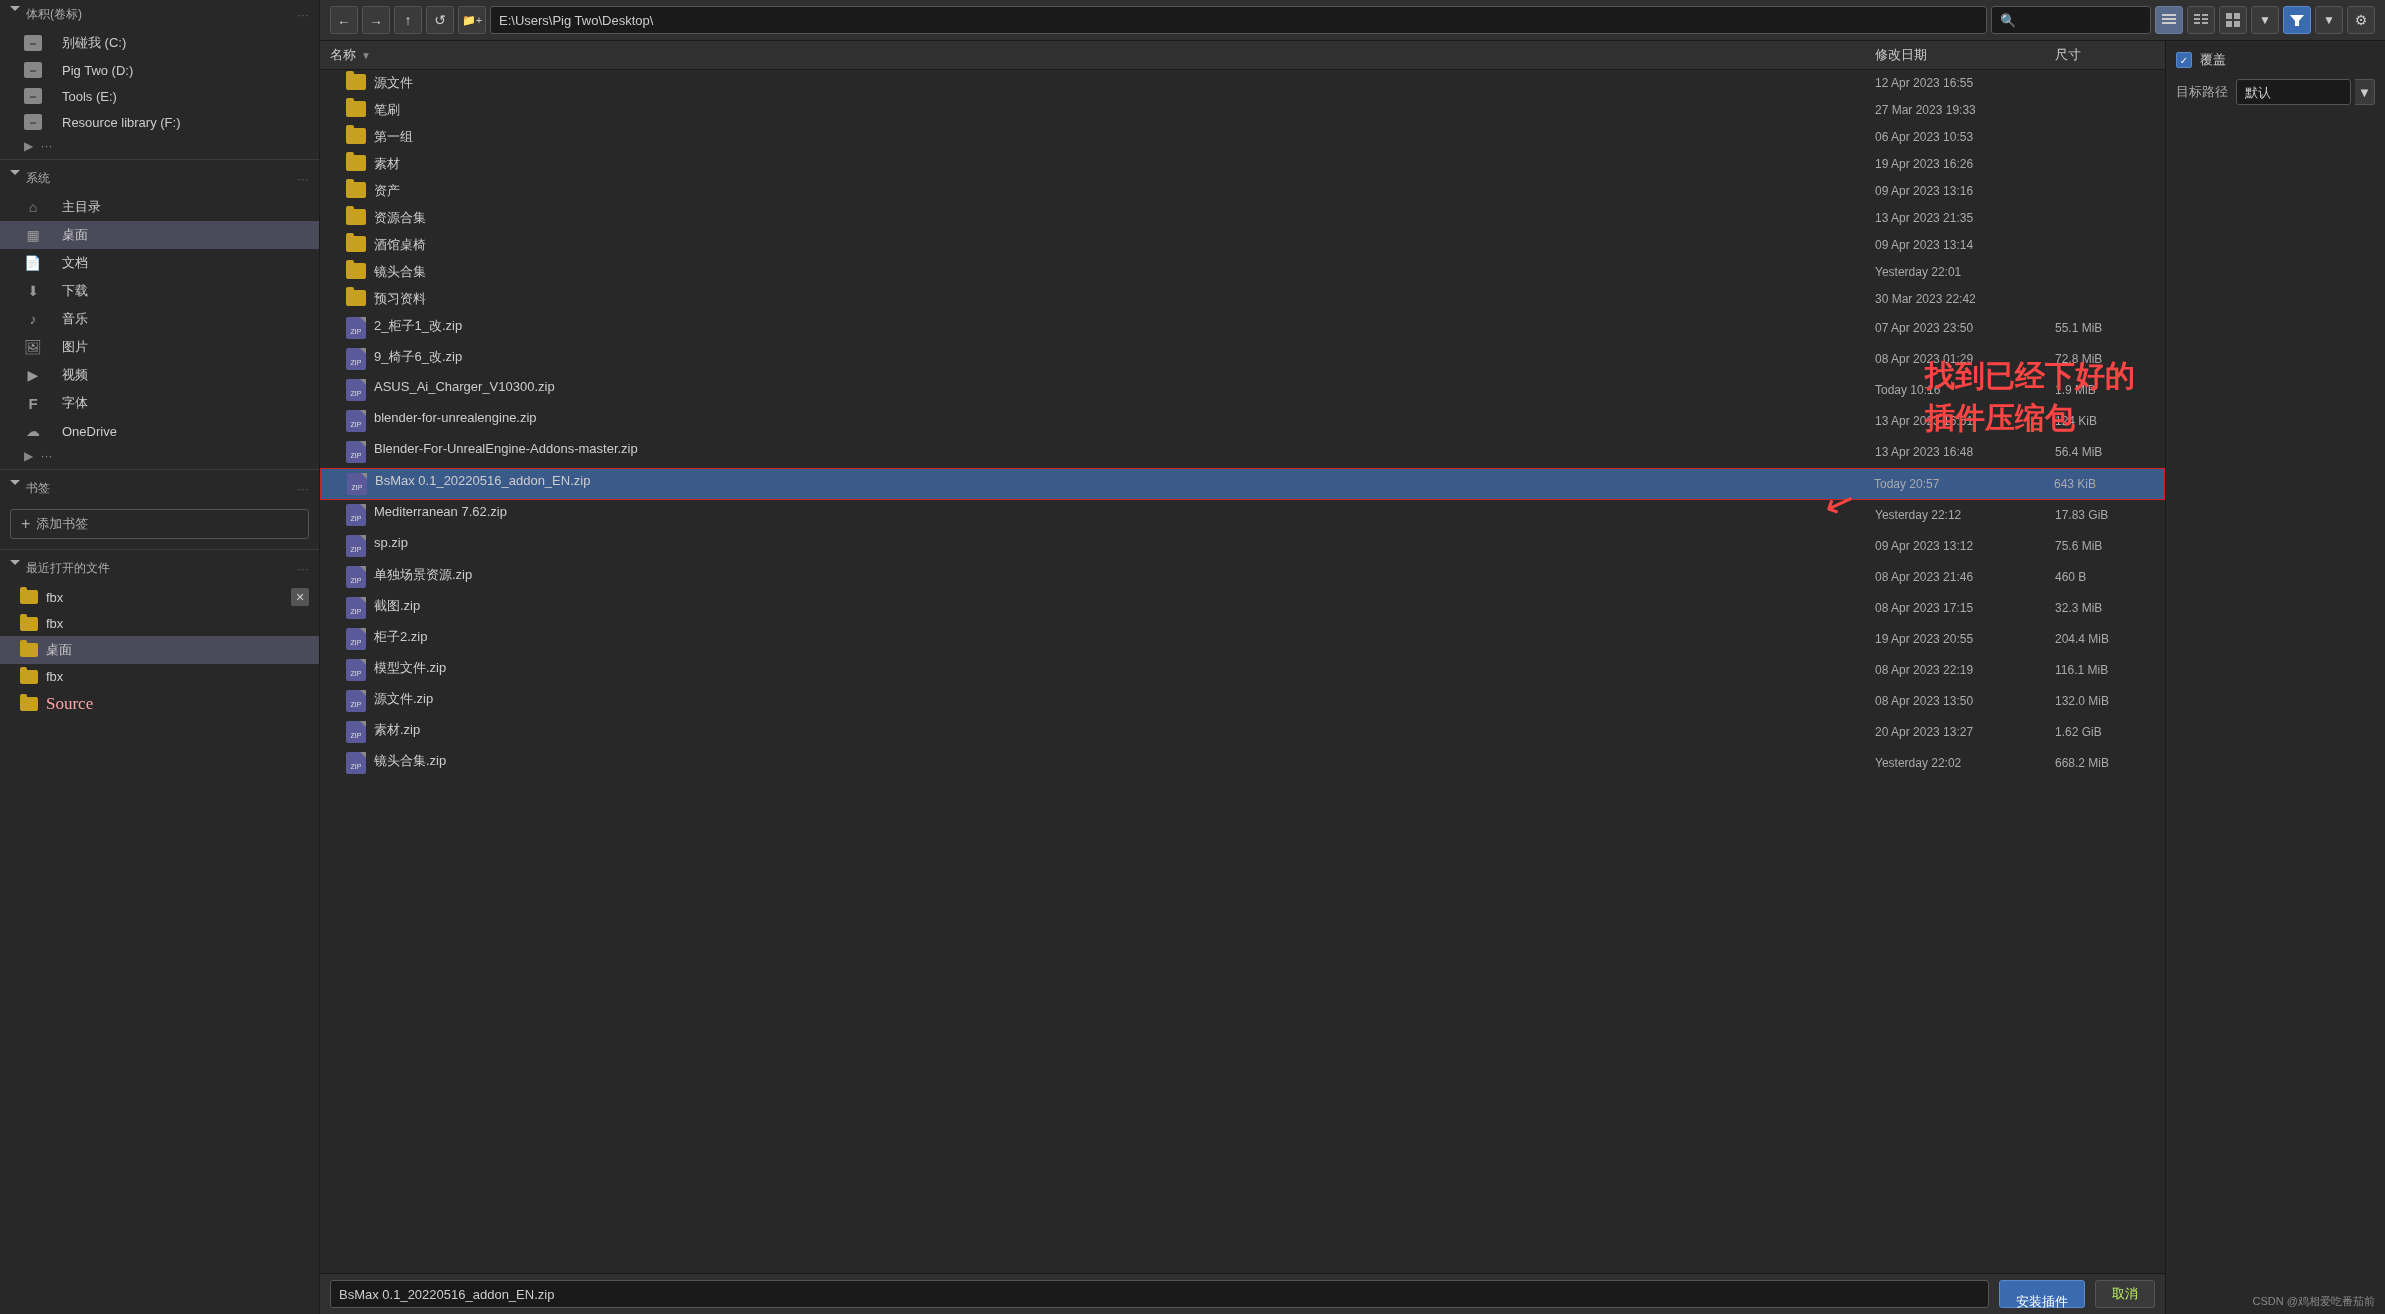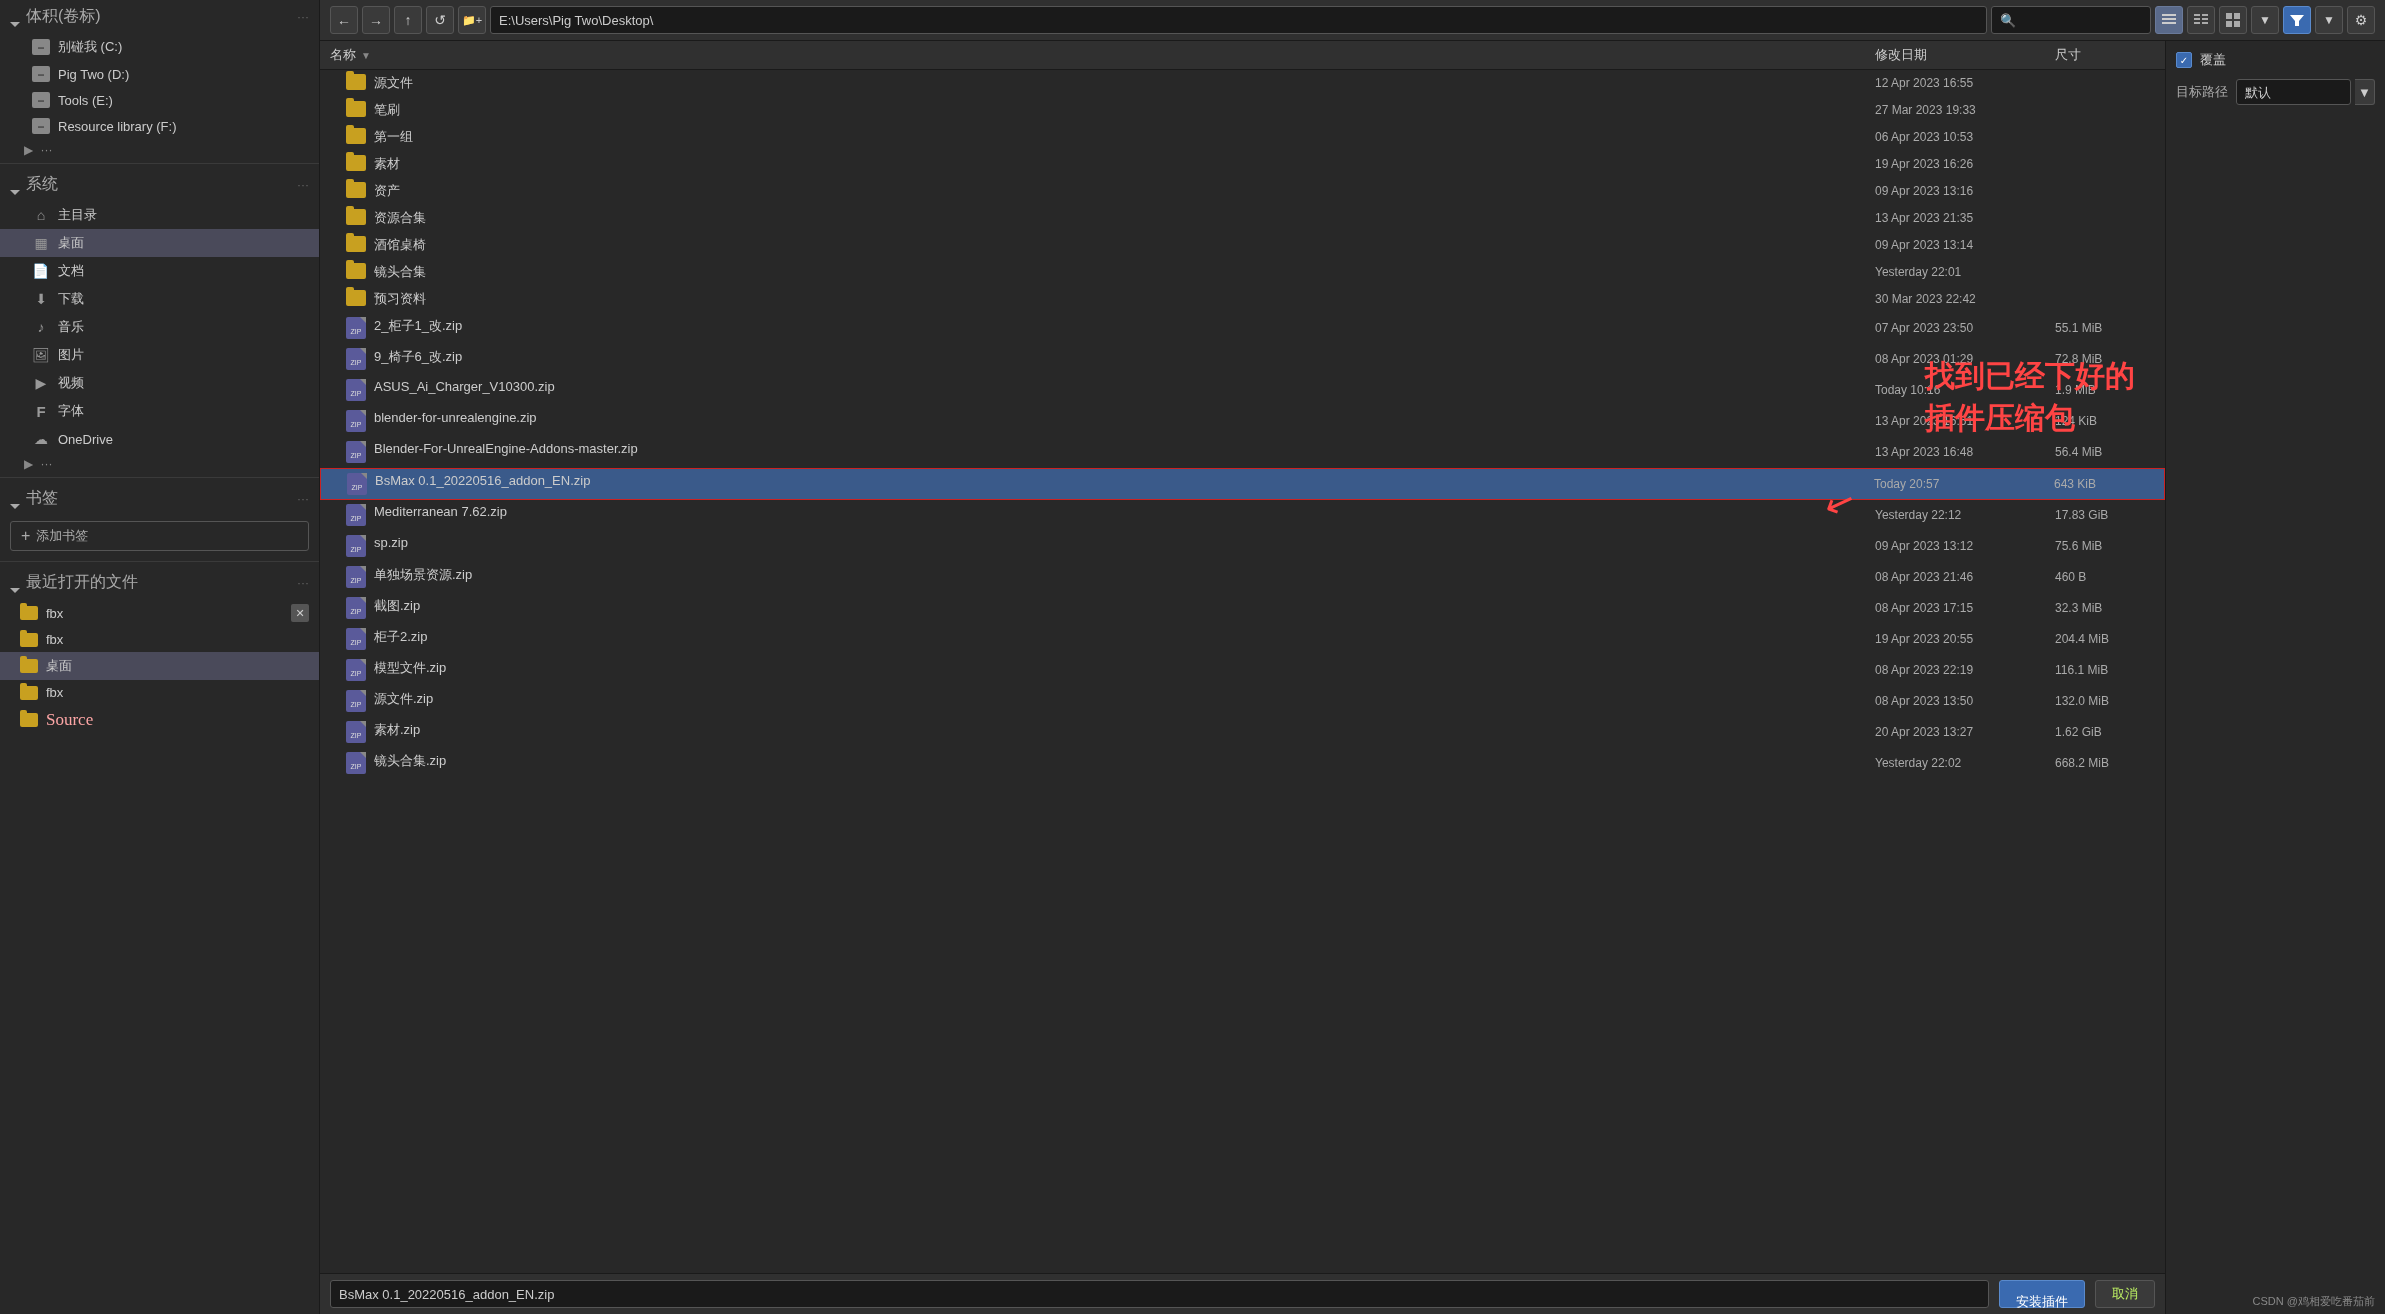--- a/index.html
+++ b/index.html
@@ -36,37 +36,37 @@
       display: flex;
       align-items: center;
       justify-content: space-between;
       padding: 6px 10px;
       cursor: pointer;
       user-select: none;
     }
 
     .sidebar-section-title {
       display: flex;
-      align-items: flex-end;
+      align-items: flex-start;
       gap: 6px;
-      font-size: 16px;
+      font-size: 12px;
       color: #aaaaaa;
     }
 
     .sidebar-section-dots {
       color: #666;
       font-size: 12px;
       cursor: pointer;
     }
 
     .sidebar-item {
       display: flex;
       align-items: center;
-      gap: 8px;
-      padding: 5px 10px 5px 32px;
+      gap: 20px;
+      padding: 5px 10px 5px 24px;
       cursor: pointer;
       color: #cccccc;
       font-size: 13px;
     }
 
     .sidebar-item.active {
       background: #4a4a5a;
     }
 
     .sidebar-item-icon {

